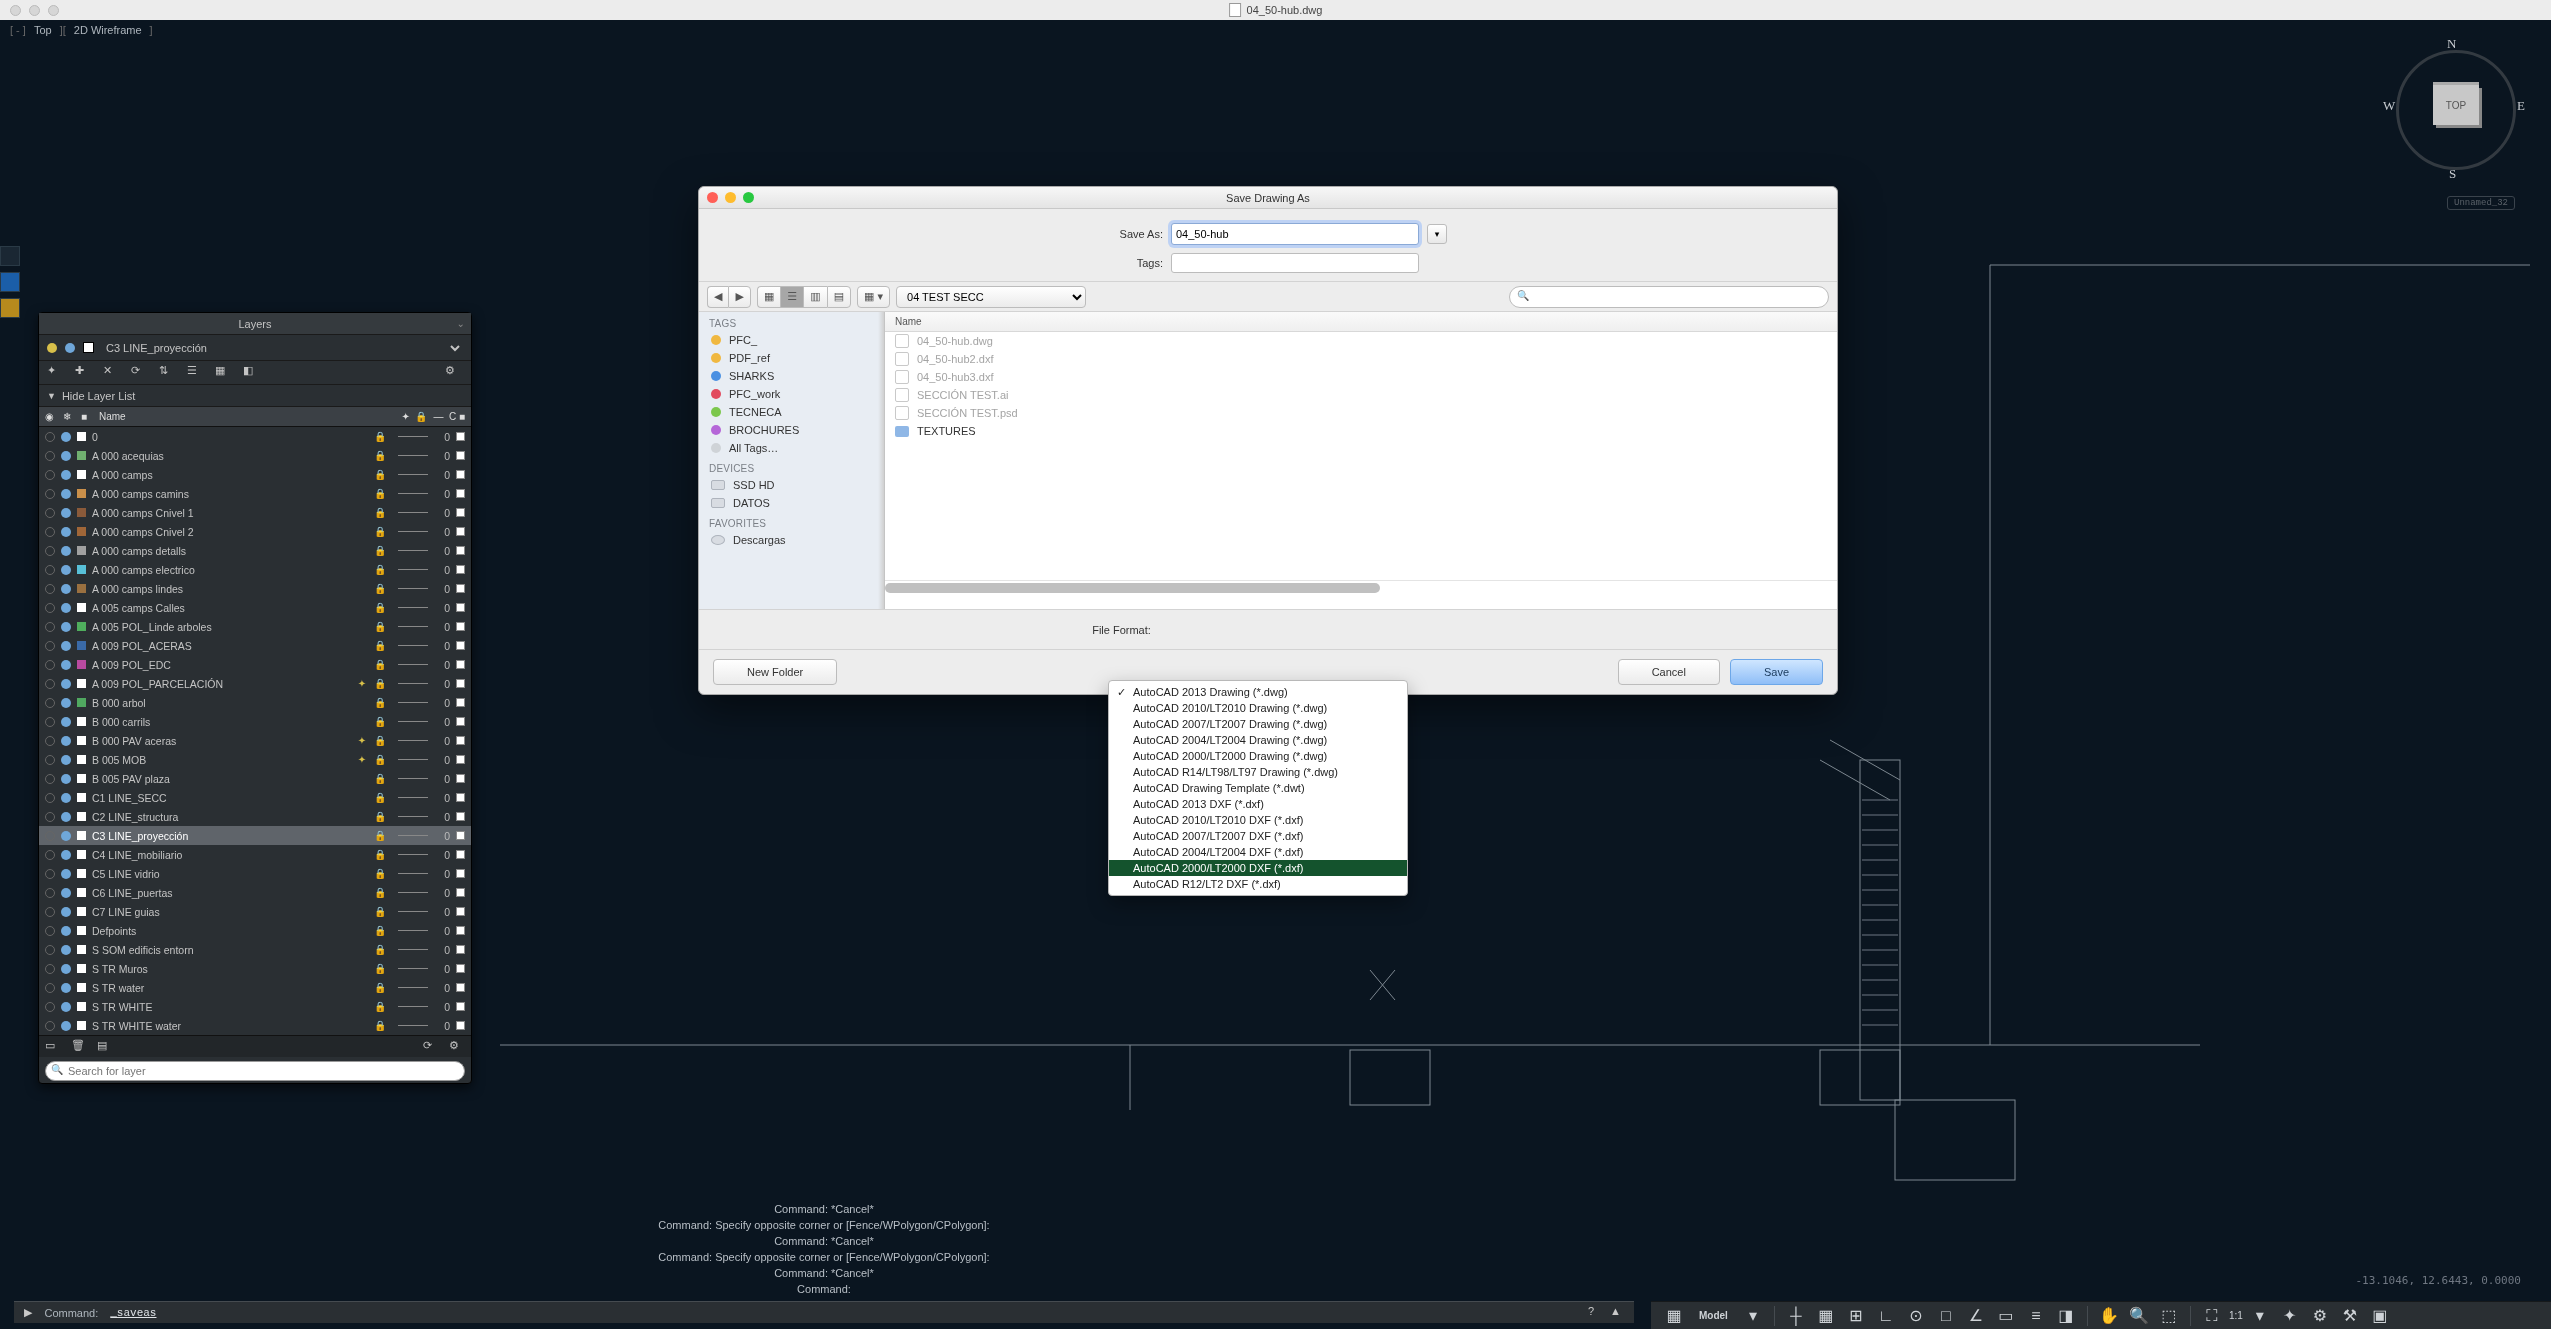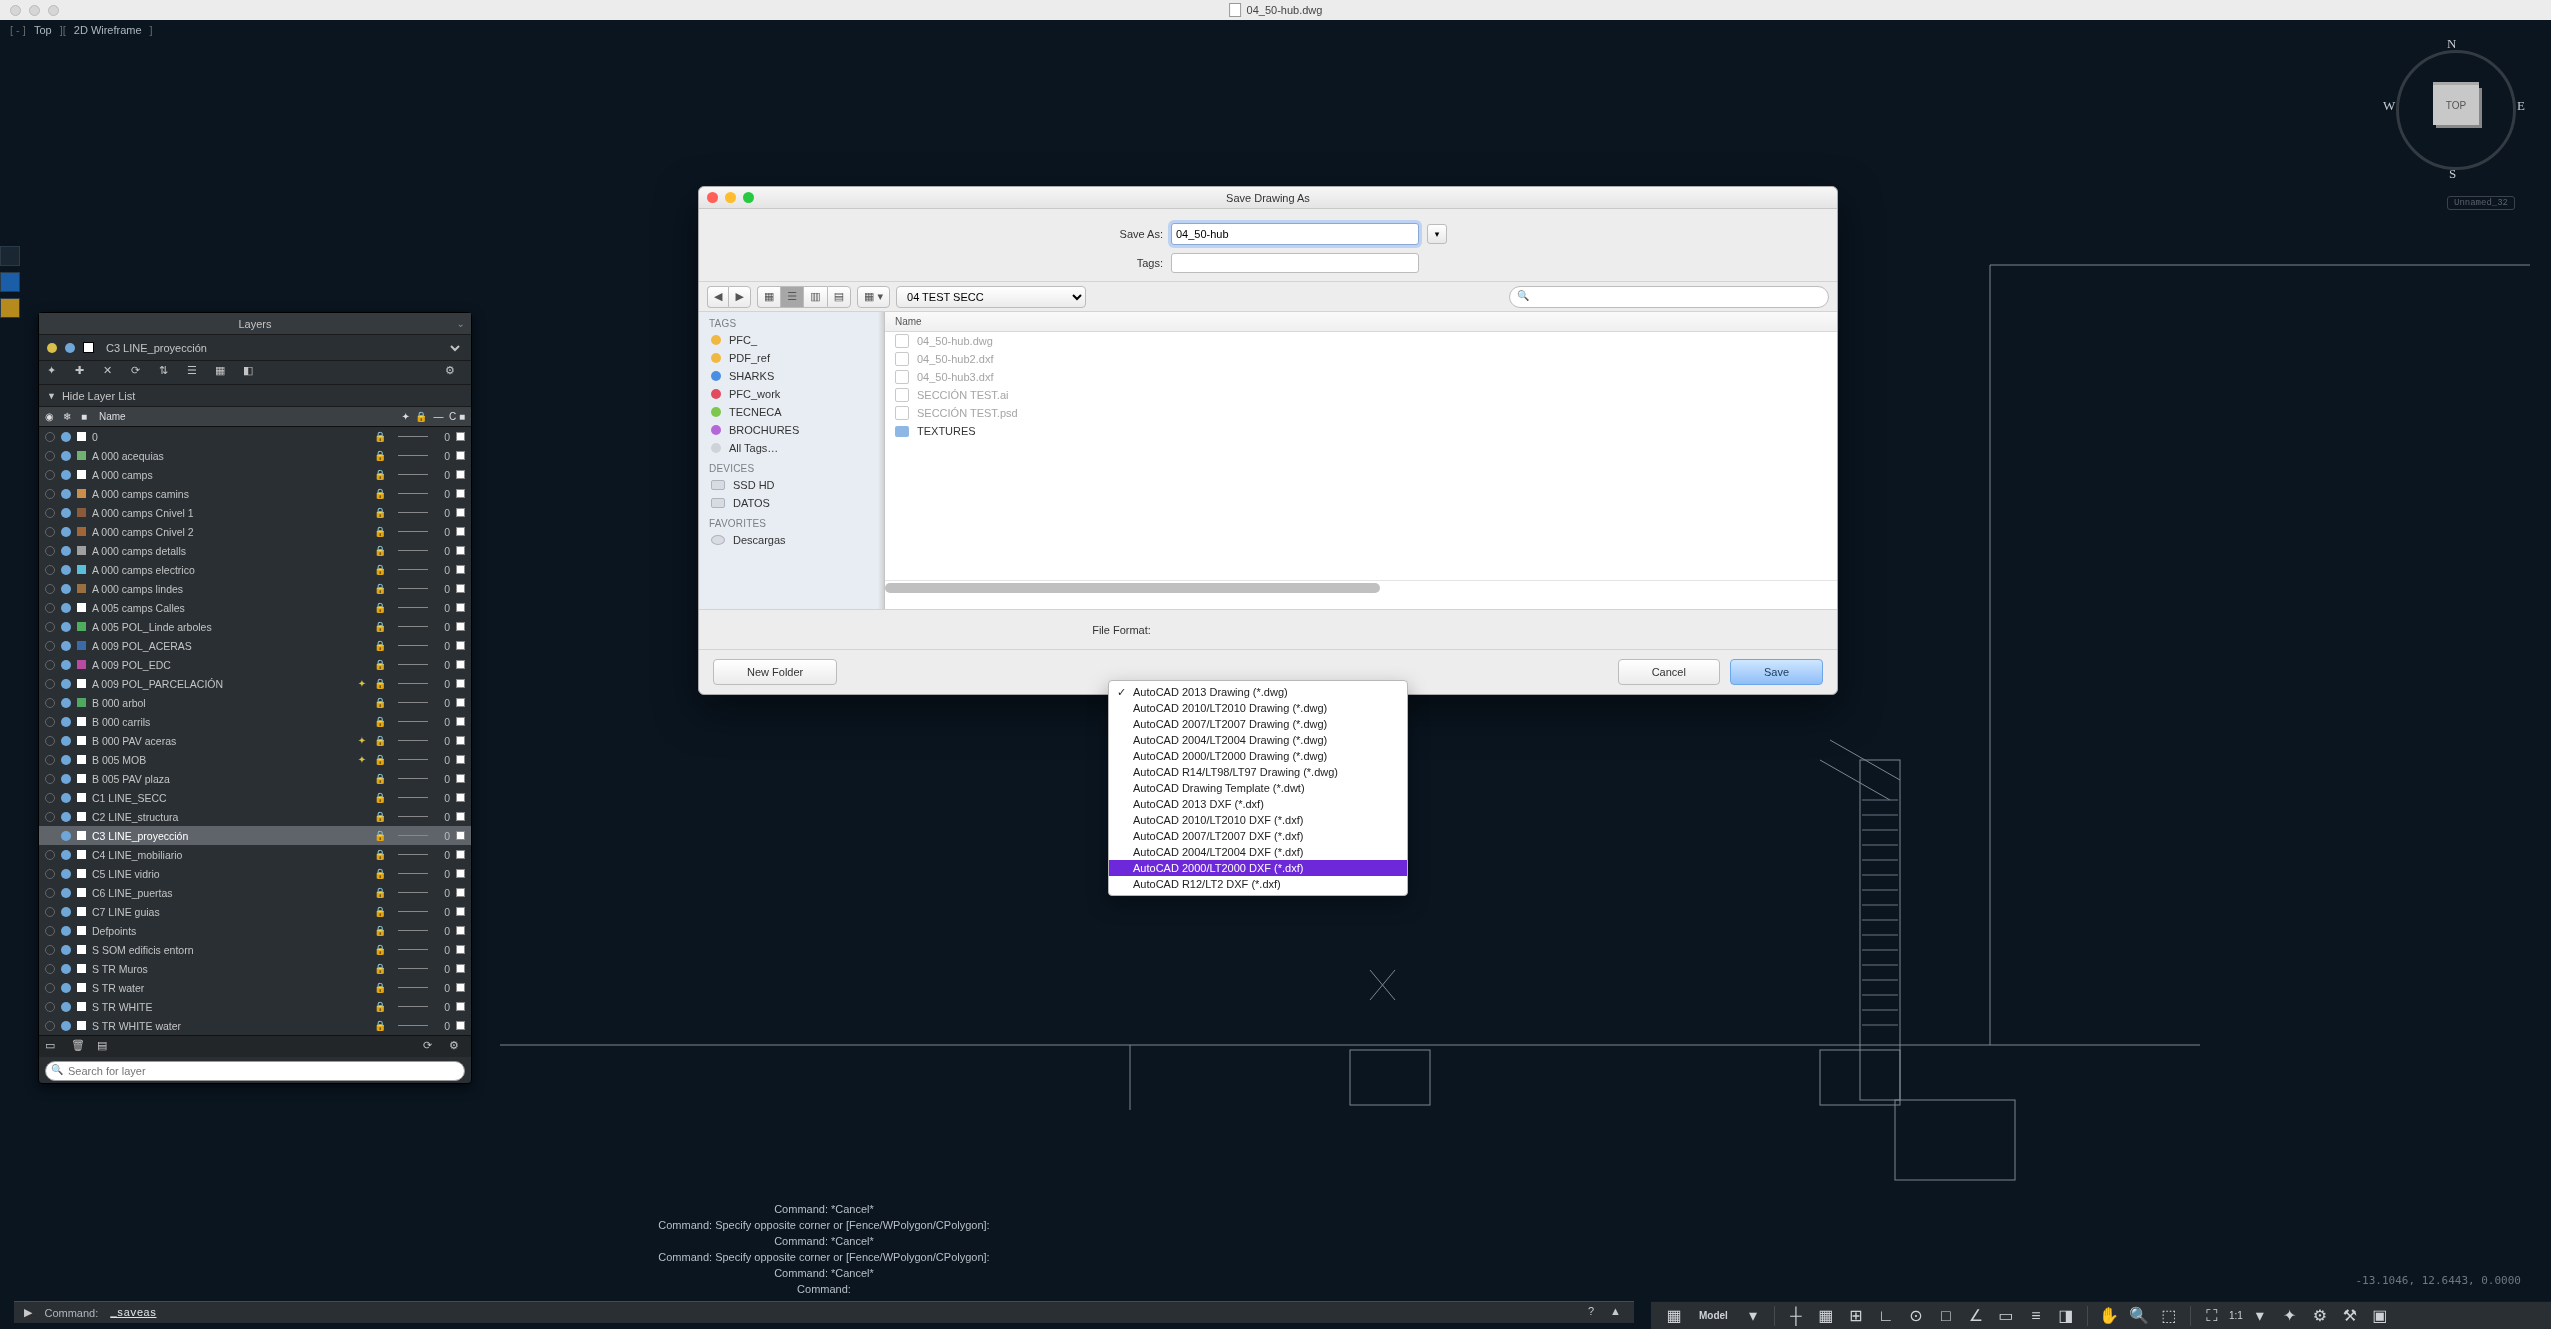--- a/index.html
+++ b/index.html
@@ -110,21 +110,21 @@
 .dlg .fmt .lab { }
 .dlg .foot { height:44px; display:flex; align-items:center; padding:0 14px;}
 .dlg .foot .btn { height:26px; padding:0 33px; border:1px solid #bcbcbc; border-radius:4px; background:linear-gradient(#fff,#ebebeb); font-size:11px; color:#333;}
 .dlg .foot .spacer{flex:1}
 .dlg .foot .btn.primary { background:linear-gradient(#cfe6ff,#8fbef7); border-color:#6da7e8; color:#1a3a5c; margin-left:10px;}
 
 
 .ddmenu { position:absolute; top:680px; left:1108px; width:300px; background:#fff; border:1px solid #b8b8b8; border-radius:4px; box-shadow:0 8px 20px rgba(0,0,0,.35); font-size:11px; padding:3px 0; z-index:50;}
 .ddmenu .mi { padding:2px 10px 2px 24px; position:relative; color:#222;}
 .ddmenu .mi.check::before { content:"✓"; position:absolute; left:8px; }
-.ddmenu .mi.sel { background:#6d28d9; color:#fff; }
+.ddmenu .mi.sel { background:#14532d; color:#fff; }
 
 
 .cmd { position:absolute; bottom:32px; left:14px; width:1620px; font-family:"Courier New",monospace; font-size:11px; color:#b8bfc6;}
 .cmd .l { line-height:16px; white-space:pre;text-align:center;}
 .cmdbar { position:absolute; bottom:6px; left:14px; width:1620px; height:22px; background:#2a2f33; border-top:1px solid #454b50; display:flex; align-items:center; padding:0 10px; gap:12px; font-size:11px; color:#c9c9c9;}
 .cmdbar .label { color:#aeb6bd; }
 .cmdbar .val { color:#dfe3e7; font-family:"Courier New",monospace; text-decoration:underline;}
 .cmdbar .tools { position:absolute; right:8px; display:flex; gap:6px;}
 .cmdbar .tools .t { width:16px; height:16px; }
 

